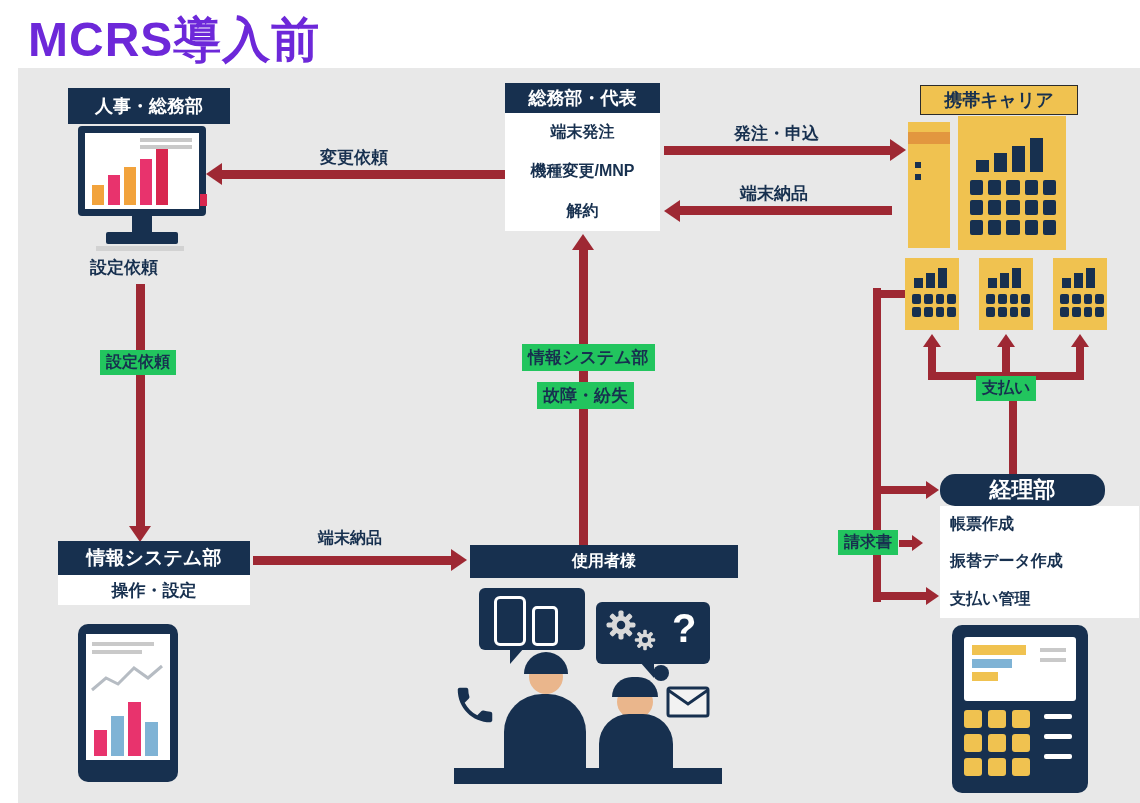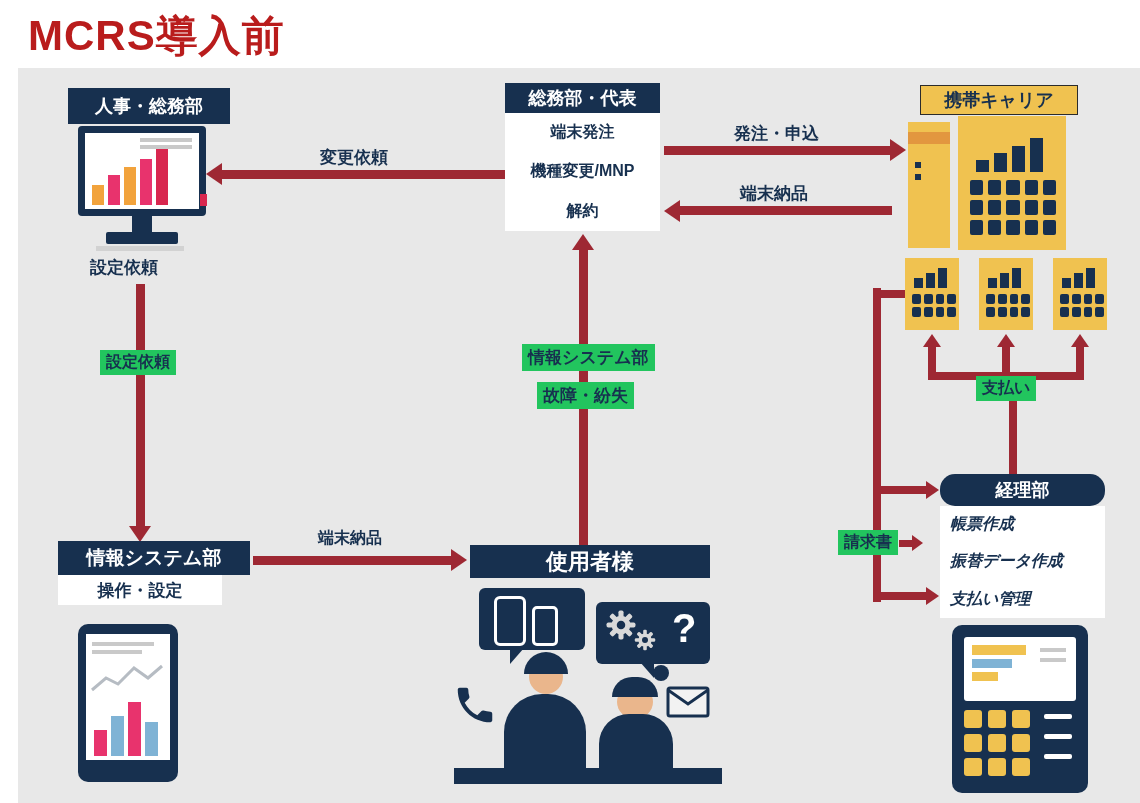--- a/index.html
+++ b/index.html
@@ -27,21 +27,21 @@
   .keypad-y i{background:#f0c250;border-radius:3px;}
   .bars{display:flex;align-items:flex-end;gap:4px;}
   .bars i{display:block;}
   .grayline{background:#c9c9c9;}
 </style>
 </head>
 <body>
 
 <div class="canvas">
 
-  <div class="abs lbl" style="left:28px;top:8px;font-size:42px;color:#b91c1c;letter-spacing:1px;">MCRS導入前</div>
+  <div class="abs lbl" style="left:28px;top:8px;font-size:48px;color:#6d28d9;letter-spacing:1px;">MCRS導入前</div>
 
   <div class="abs panel-bg" style="left:18px;top:68px;width:1122px;height:735px;"></div>
 
   <div class="abs vline" style="left:136px;top:284px;width:9px;height:244px;"></div>
   <div class="abs ah ah-down" style="left:129px;top:526px;"></div>
   <div class="abs lbl lbl-bg" style="left:100px;top:350px;font-size:16px;">設定依頼</div>
 
   <div class="abs ah ah-left" style="left:206px;top:163px;"></div>
   <div class="abs hline" style="left:222px;top:170px;width:283px;height:9px;"></div>
   <div class="abs lbl" style="left:320px;top:146px;font-size:17px;">変更依頼</div>
@@ -100,21 +100,21 @@
   </div>
   <div class="abs" style="left:200px;top:194px;width:7px;height:12px;background:#d8274f;z-index:3;"></div>
   <div class="abs navyfill" style="left:132px;top:216px;width:20px;height:16px;z-index:2;"></div>
   <div class="abs navyfill" style="left:106px;top:232px;width:72px;height:12px;border-radius:2px;z-index:2;"></div>
   <div class="abs" style="left:96px;top:246px;width:88px;height:5px;background:#d2d2d2;"></div>
   <div class="abs lbl" style="left:90px;top:256px;font-size:17px;">設定依頼</div>
 
   <div class="abs navy-box" style="left:58px;top:541px;width:192px;height:34px;font-size:19px;z-index:2;">
     <span>情報システム部</span>
   </div>
-  <div class="abs white-box" style="left:58px;top:575px;width:164px;height:30px;font-size:17px;z-index:2;">
+  <div class="abs white-box" style="left:58px;top:575px;width:192px;height:30px;font-size:17px;z-index:2;">
     <span>操作・設定</span>
   </div>
 
   <div class="abs navyfill" style="left:78px;top:624px;width:100px;height:158px;border-radius:10px;"></div>
   <div class="abs" style="left:86px;top:634px;width:84px;height:126px;background:#fff;"></div>
   <div class="abs grayline" style="left:92px;top:642px;width:62px;height:4px;"></div>
   <div class="abs grayline" style="left:92px;top:650px;width:50px;height:4px;"></div>
   <svg class="abs" style="left:90px;top:660px;" width="76" height="36" viewBox="0 0 76 36">
     <polyline points="2,30 16,18 28,24 44,8 58,18 72,6" fill="none" stroke="#b6bcc3" stroke-width="3"></polyline>
   </svg>
@@ -211,30 +211,30 @@
       <i></i>
       <i></i>
       <i></i>
       <i></i>
       <i></i>
       <i></i>
       <i></i>
       <i></i>
     </div>
 
-  <div class="abs navy-box" style="left:940px;top:474px;width:165px;height:32px;font-size:18px;z-index:2;border-radius:15px;">
+  <div class="abs navy-box" style="left:940px;top:474px;width:165px;height:32px;font-size:22px;z-index:2;border-radius:15px;">
     <span>経理部</span>
   </div>
-  <div class="abs" style="left:940px;top:506px;width:165px;height:112px;background:#fff;display:flex;flex-direction:column;justify-content:space-around;padding-left:10px;box-sizing:border-box;z-index:2;font-style:italic;">
+  <div class="abs" style="left:940px;top:506px;width:199px;height:112px;background:#fff;display:flex;flex-direction:column;justify-content:space-around;padding-left:10px;box-sizing:border-box;z-index:2;">
     <span class="lbl" style="font-size:16px;">帳票作成</span>
     <span class="lbl" style="font-size:16px;">振替データ作成</span>
     <span class="lbl" style="font-size:16px;">支払い管理</span>
   </div>
 
-  <div class="abs navy-box" style="left:470px;top:545px;width:240px;height:33px;font-size:22px;z-index:2;">
+  <div class="abs navy-box" style="left:470px;top:545px;width:268px;height:33px;font-size:16px;z-index:2;">
     <span>使用者様</span>
   </div>
 
   <div class="abs navyfill" style="left:479px;top:588px;width:106px;height:62px;border-radius:6px;"></div>
   <div class="abs" style="left:510px;top:648px;width:0;height:0;border-top:16px solid #17304f;border-right:14px solid transparent;"></div>
   <div class="abs" style="left:494px;top:596px;width:26px;height:44px;border:3px solid #fff;border-radius:6px;"></div>
   <div class="abs" style="left:532px;top:606px;width:20px;height:34px;border:3px solid #fff;border-radius:5px;"></div>
 
   <div class="abs navyfill" style="left:596px;top:602px;width:114px;height:62px;border-radius:6px;"></div>
   <div class="abs" style="left:640px;top:662px;width:0;height:0;border-top:16px solid #17304f;border-left:14px solid transparent;"></div>

